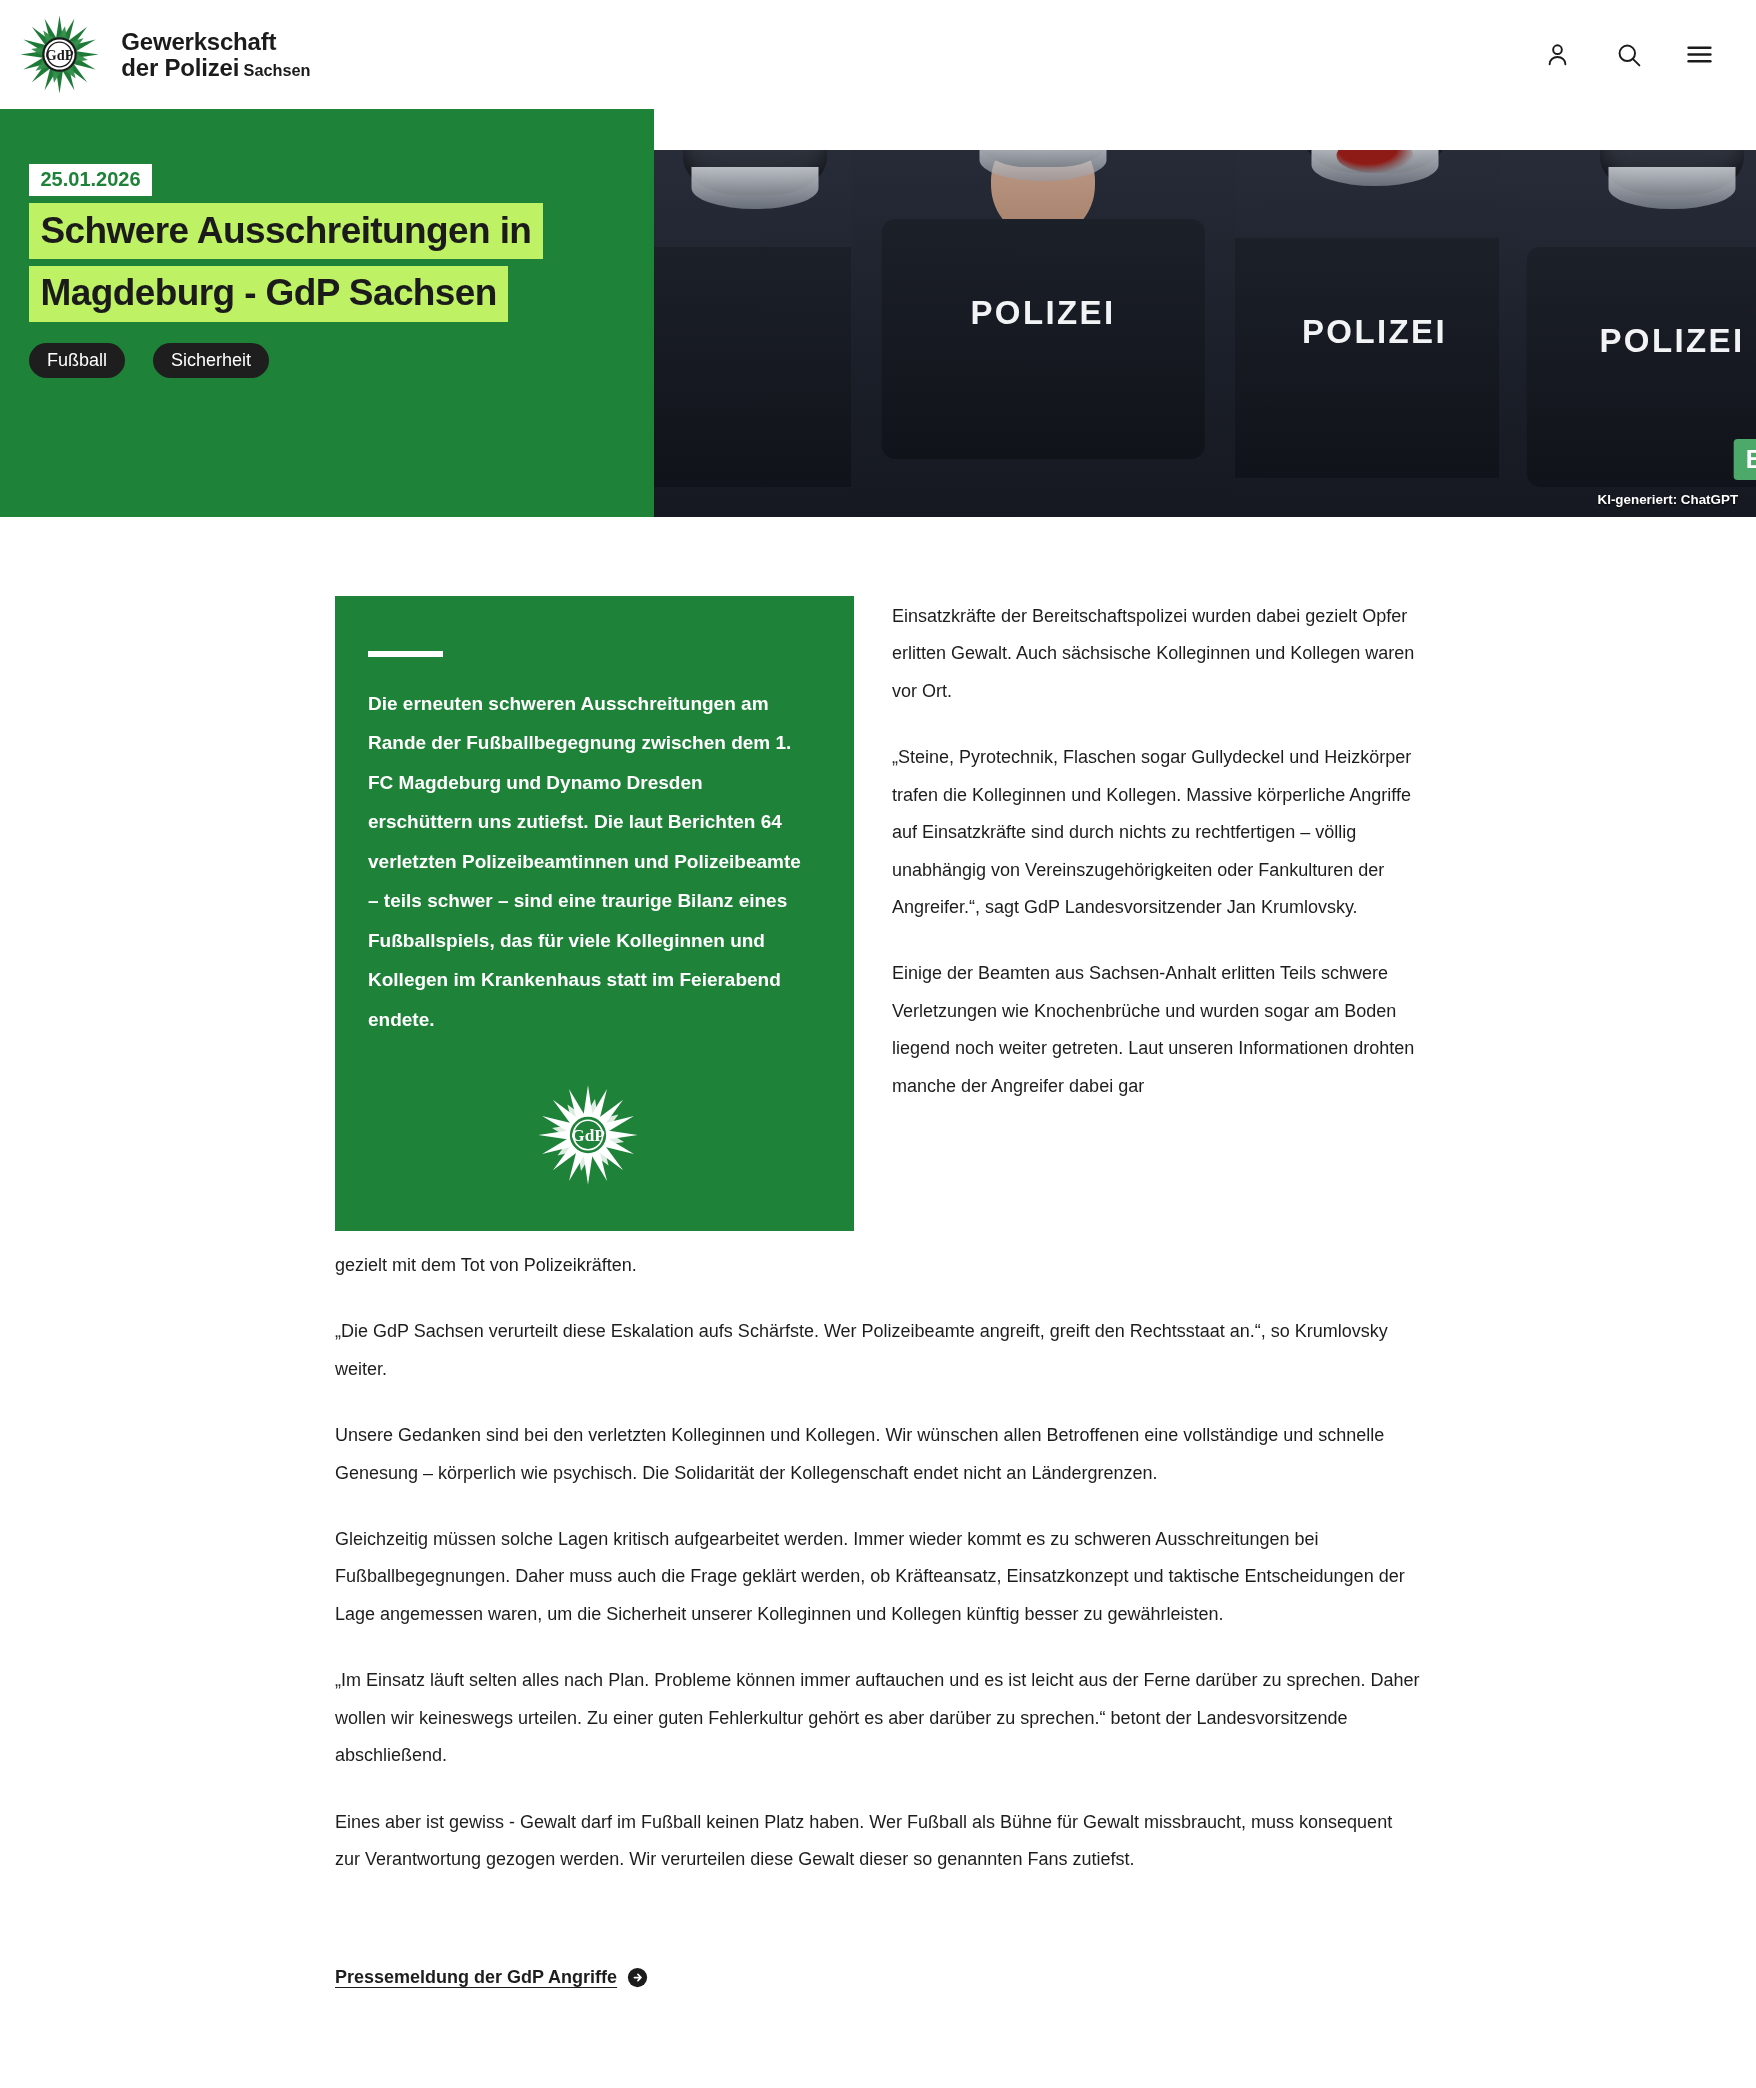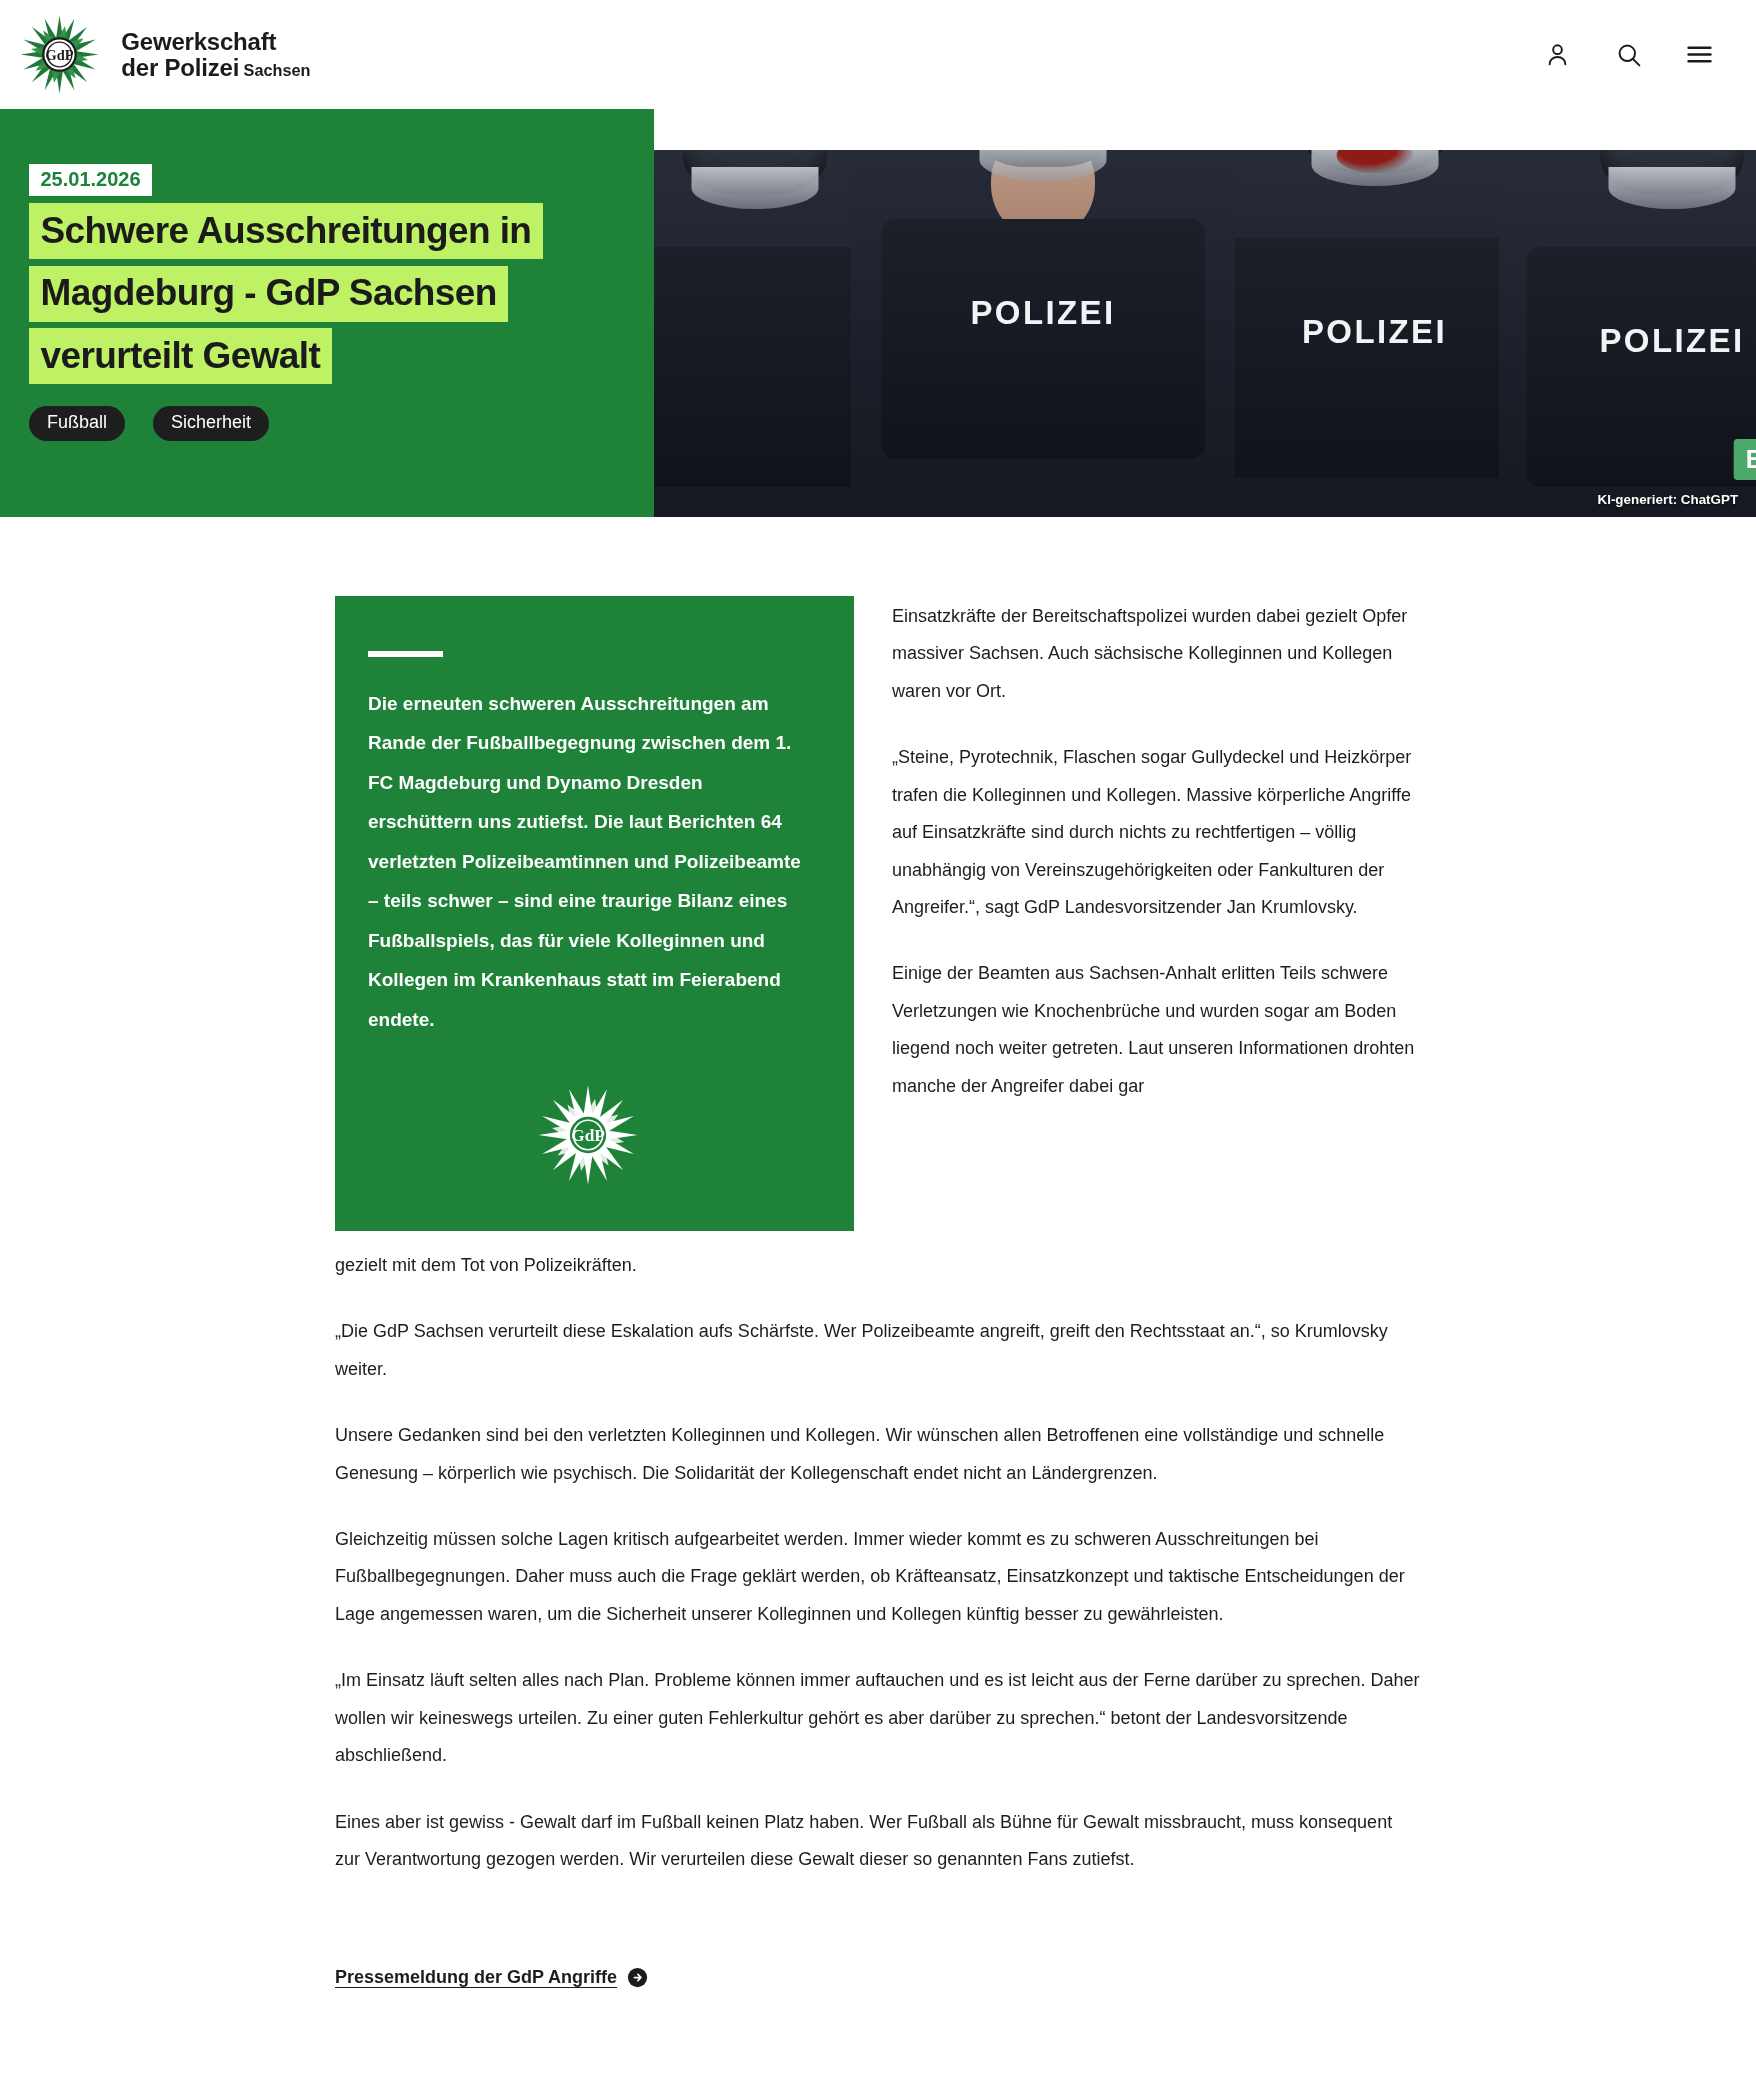--- a/index.html
+++ b/index.html
@@ -355,21 +355,20 @@
 </header>
 
 <section class="hero">
 
   <div class="hero-left">
     <span class="hero-date">25.01.2026</span>
 
     <h1 class="hero-title">
       <span class="tline">Schwere Ausschreitungen in</span>
       <span class="tline">Magdeburg - GdP Sachsen</span>
-      <span class="tline">verurteilt Gewalt</span>
     </h1>
 
     <div class="hero-tags">
       <span class="tag">Fußball</span>
       <span class="tag">Sicherheit</span>
     </div>
   </div>
 
   <div class="hero-photo">
     <div class="ph-bg"></div>
@@ -461,21 +460,21 @@
               <circle r="18" fill="#1e8239"></circle>
               <circle r="18" fill="none" stroke="#ffffff" stroke-width="2.4"></circle>
               <circle r="13.6" fill="none" stroke="#ffffff" stroke-width="1.5"></circle>
               <text x="0" y="6" text-anchor="middle" font-family="Liberation Serif, serif" font-size="16" font-weight="700" fill="#ffffff">GdP</text>
             </g>
           </svg>
         </span>
       </aside>
 
       <div class="col-right">
-        <p>Einsatzkräfte der Bereitschaftspolizei wurden dabei gezielt Opfer massiver Sachsen. Auch sächsische Kolleginnen und Kollegen waren vor Ort.</p>
+        <p>Einsatzkräfte der Bereitschaftspolizei wurden dabei gezielt Opfer erlitten Gewalt. Auch sächsische Kolleginnen und Kollegen waren vor Ort.</p>
         <p>„Steine, Pyrotechnik, Flaschen sogar Gullydeckel und Heizkörper trafen die Kolleginnen und Kollegen. Massive körperliche Angriffe auf Einsatzkräfte sind durch nichts zu rechtfertigen – völlig unabhängig von Vereinszugehörigkeiten oder Fankulturen der Angreifer.“, sagt GdP Landesvorsitzender Jan Krumlovsky.</p>
         <p>Einige der Beamten aus Sachsen-Anhalt erlitten Teils schwere Verletzungen wie Knochenbrüche und wurden sogar am Boden liegend noch weiter getreten. Laut unseren Informationen drohten manche der Angreifer dabei gar</p>
       </div>
     </div>
 
     <div class="flow">
       <p>gezielt mit dem Tot von Polizeikräften.</p>
       <p>„Die GdP Sachsen verurteilt diese Eskalation aufs Schärfste. Wer Polizeibeamte angreift, greift den Rechtsstaat an.“, so Krumlovsky weiter.</p>
       <p>Unsere Gedanken sind bei den verletzten Kolleginnen und Kollegen. Wir wünschen allen Betroffenen eine vollständige und schnelle Genesung – körperlich wie psychisch. Die Solidarität der Kollegenschaft endet nicht an Ländergrenzen.</p>
       <p>Gleichzeitig müssen solche Lagen kritisch aufgearbeitet werden. Immer wieder kommt es zu schweren Ausschreitungen bei Fußballbegegnungen. Daher muss auch die Frage geklärt werden, ob Kräfteansatz, Einsatzkonzept und taktische Entscheidungen der Lage angemessen waren, um die Sicherheit unserer Kolleginnen und Kollegen künftig besser zu gewährleisten.</p>

